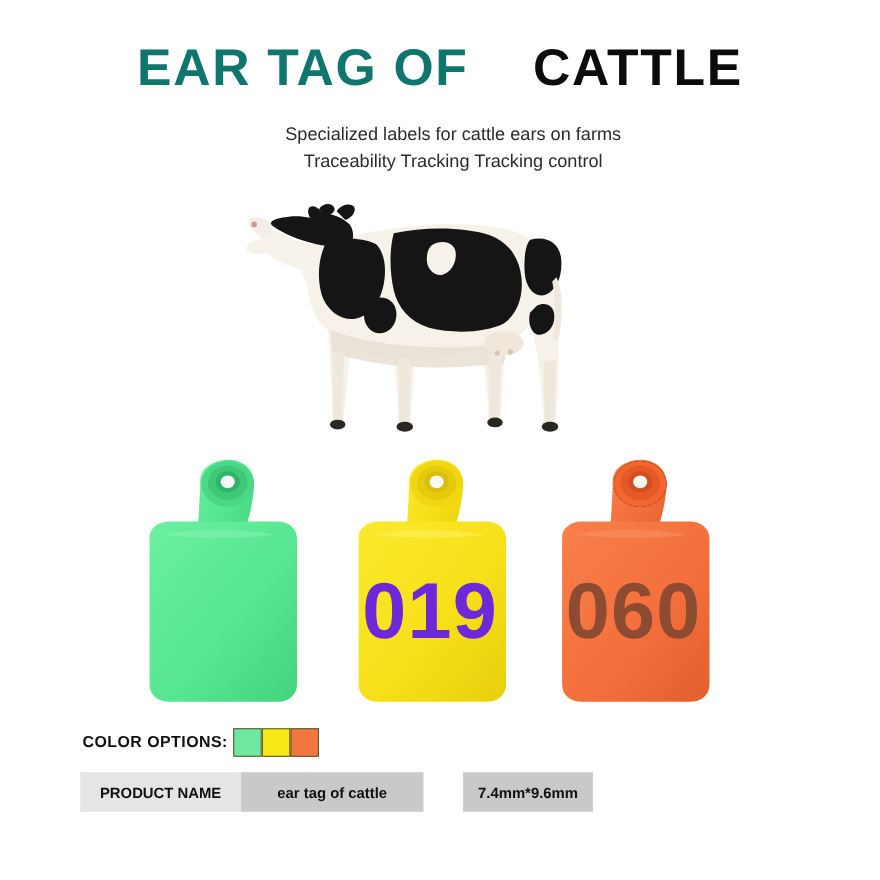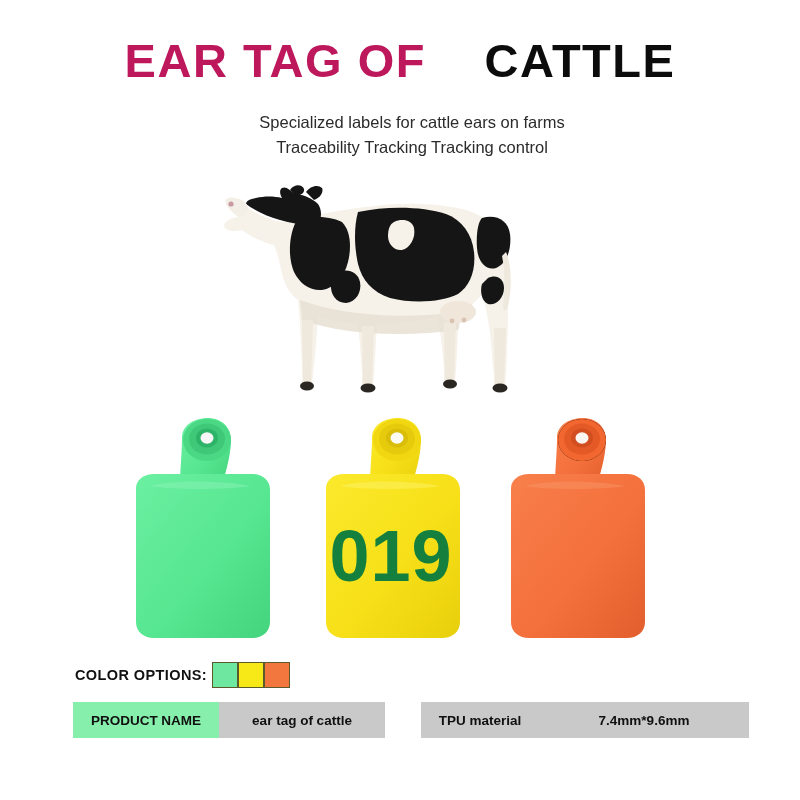--- a/index.html
+++ b/index.html
@@ -24,21 +24,21 @@
     width: 800px;
     text-align: center;
   }
   .title {
     font-size: 47px;
     font-weight: bold;
     letter-spacing: 1.5px;
     line-height: 1.05;
     white-space: nowrap;
   }
-  .title .t-blue { color: #be185d; }
+  .title .t-blue { color: #0f766e; }
   .title .t-black { color: #0c0c0c; margin-left: 44px; }
 
   .subtitle {
     position: absolute;
     left: 0;
     top: 110px;
     width: 800px;
     text-align: center;
     color: #2b2b2b;
     font-size: 16.5px;
@@ -87,21 +87,21 @@
     width: 100%;
     top: 118px;
     text-align: center;
     font-family: "Liberation Sans", sans-serif;
     font-weight: bold;
     font-size: 72px;
     letter-spacing: 1px;
     line-height: 1;
     user-select: none;
   }
-  .num-yellow { color: #15803d; }
+  .num-yellow { color: #6d28d9; }
   .num-orange { color: #8d4c31; }
 
   
   .color-options {
     position: absolute;
     left: 75px;
     top: 662px;
     display: flex;
     align-items: center;
     gap: 0;
@@ -136,21 +136,21 @@
     align-items: center;
     justify-content: center;
     text-align: center;
     font-size: 13.5px;
     font-weight: bold;
     color: #101010;
     line-height: 15px;
     box-sizing: border-box;
     padding: 0 4px;
   }
-  .cell-key { background: #86efac; }
+  .cell-key { background: #e5e5e5; }
   .cell-val { background: #c9c9c9; }
   .cell-gap { background: transparent; }
   .cell-val-wide { background: #c9c9c9; }
 </style>
 </head>
 <body>
 
 <div class="header">
   <div class="title">
     <span class="t-blue">EAR TAG OF </span><span class="t-black">CATTLE</span>
@@ -305,32 +305,32 @@
       <path d="M26,86 C26,78 34,72 44,72 L142,72 C152,72 160,78 160,88
                L160,220 C160,230 152,236 142,236 L44,236
                C34,236 26,230 26,220 Z" fill="url(#gOrange)"></path>
       <ellipse cx="97" cy="38" rx="24" ry="21" fill="#f2663０"></ellipse>
       <ellipse cx="97" cy="38" rx="24" ry="21" fill="#f2662f"></ellipse>
       <ellipse cx="97" cy="37" rx="18" ry="15.5" fill="#e45a27"></ellipse>
       <ellipse cx="97" cy="36" rx="11" ry="9.5" fill="#d24e20"></ellipse>
       <ellipse cx="97" cy="36" rx="6.5" ry="5.8" fill="#fbf6f2"></ellipse>
       <path d="M40,84 C60,78 110,78 140,84 C120,88 60,88 40,84 Z" fill="#fb9a6e" opacity="0.4"></path>
     </svg>
+    <div class="tag-number num-orange">060</div>
   </div>
 </div>
 
 <div class="color-options">
   <span class="co-label">COLOR OPTIONS:</span>
   <span class="swatch" style="background:#6ee8a0"></span>
   <span class="swatch" style="background:#f7e818"></span>
   <span class="swatch" style="background:#f2773e"></span>
 </div>
 
 <div class="spec-table">
 
   <div class="cell cell-key">PRODUCT NAME</div>
   <div class="cell cell-val">ear tag of cattle</div>
   <div class="cell cell-gap"></div>
-  <div class="cell cell-val-wide">TPU material</div>
 
   <div class="cell cell-val">7.4mm*9.6mm</div>
   <div class="cell cell-gap"></div>
 </div>
 
 </body></html>

